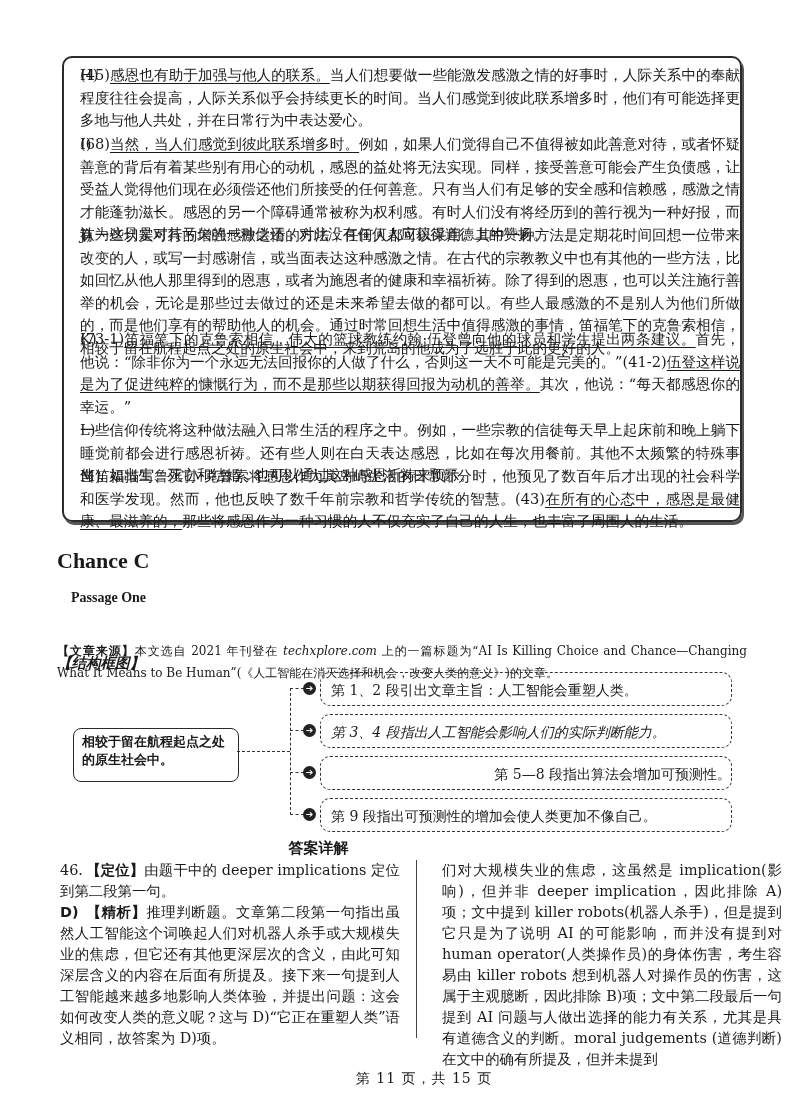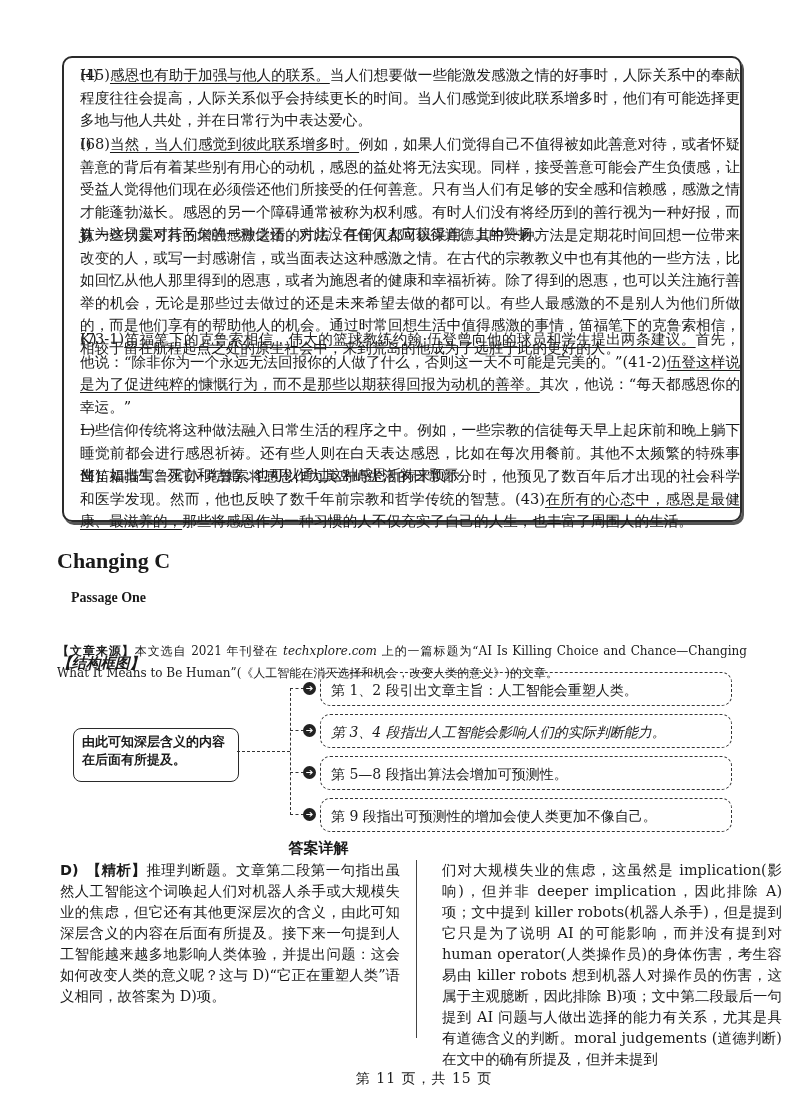--- a/index.html
+++ b/index.html
@@ -67,46 +67,47 @@
   <div class="txt"><span>一些信仰传统将这种做法融入日常生活的程序之中。例如，一些宗教的信徒每天早上起床前和晚上躺下睡觉前都会进行感恩祈祷。还有些人则在白天表达感恩，比如在每次用餐前。其他不太频繁的特殊事件，如出生、死亡和结婚，也可以通过这种感恩祈祷来预示。</span></div>
 </div>
 
 <div class="para" style="top:488px; top:487px;">
 </div>
 <div class="para" style="top:465px;">
   <span class="lbl">M)</span>
   <div class="txt"><span>当笛福描写鲁滨孙·克鲁索将感恩作为其岛屿生活的日常部分时，他预见了数百年后才出现的社会科学和医学发现。然而，他也反映了数千年前宗教和哲学传统的智慧。(43)</span><u>在所有的心态中，感恩是最健康、最滋养的，</u><span>那些将感恩作为一种习惯的人不仅充实了自己的人生，也丰富了周围人的生活。</span></div>
 </div>
 
-<div class="h-section">Changing C</div>
+<div class="h-section">Chance C</div>
 <div class="h-passage">Passage One</div>
 <div class="src"><span class="bold">【文章来源】</span><span>本文选自 2021 年刊登在 </span><i>techxplore.com</i><span> 上的一篇标题为“AI Is Killing Choice and Chance—Changing What It Means to Be Human”(《人工智能在消灭选择和机会，改变人类的意义》)的文章。</span></div>
 <div class="structure-title bold">【结构框图】</div>
 
-<div class="mainbox">由此可知深层含义的内容在后面有所提及。</div>
+<div class="mainbox">相较于留在航程起点之处的原生社会中。</div>
 <div class="hconn"></div>
 <div class="vline"></div>
 
 <div class="branch" style="top:688px;"></div>
 <div class="arrow" style="top:682px;">➔</div>
 <div class="sbox" style="top:672px;">第 1、2 段引出文章主旨：人工智能会重塑人类。</div>
 
 <div class="branch" style="top:730px;"></div>
 <div class="arrow" style="top:724px;">➔</div>
 <div class="sbox" style="top:714px;font-style:italic;">第 3、4 段指出人工智能会影响人们的实际判断能力。</div>
 
 <div class="branch" style="top:772px;"></div>
 <div class="arrow" style="top:766px;">➔</div>
-<div class="sbox" style="top:756px;">第 5—8 段指出算法会增加可预测性。</div>
+<div class="sbox" style="top:756px;text-align:right;">第 5—8 段指出算法会增加可预测性。</div>
 
 <div class="branch" style="top:814px;"></div>
 <div class="arrow" style="top:808px;">➔</div>
 <div class="sbox" style="top:798px;">第 9 段指出可预测性的增加会使人类更加不像自己。</div>
 
 <div class="ans-title">答案详解</div>
 
 <div class="col colL">
+  <div class="hang"><span class="n">46.</span><span class="bold">【定位】</span><span>由题干中的 deeper implications 定位到第二段第一句。</span></div>
   <div class="hang"><span class="n bold">D)</span><span class="bold">【精析】</span><span>推理判断题。文章第二段第一句指出虽然人工智能这个词唤起人们对机器人杀手或大规模失业的焦虑，但它还有其他更深层次的含义，由此可知深层含义的内容在后面有所提及。接下来一句提到人工智能越来越多地影响人类体验，并提出问题：这会如何改变人类的意义呢？这与 D)“它正在重塑人类”语义相同，故答案为 D)项。</span></div>
 </div>
 <div class="divider"></div>
 <div class="col colR">们对大规模失业的焦虑，这虽然是 implication(影响)，但并非 deeper implication，因此排除 A)项；文中提到 killer robots(机器人杀手)，但是提到它只是为了说明 AI 的可能影响，而并没有提到对 human operator(人类操作员)的身体伤害，考生容易由 killer robots 想到机器人对操作员的伤害，这属于主观臆断，因此排除 B)项；文中第二段最后一句提到 AI 问题与人做出选择的能力有关系，尤其是具有道德含义的判断。moral judgements (道德判断)在文中的确有所提及，但并未提到</div>
 
 <div class="footer">第 11 页，共 15 页</div>
 
 </body></html>

